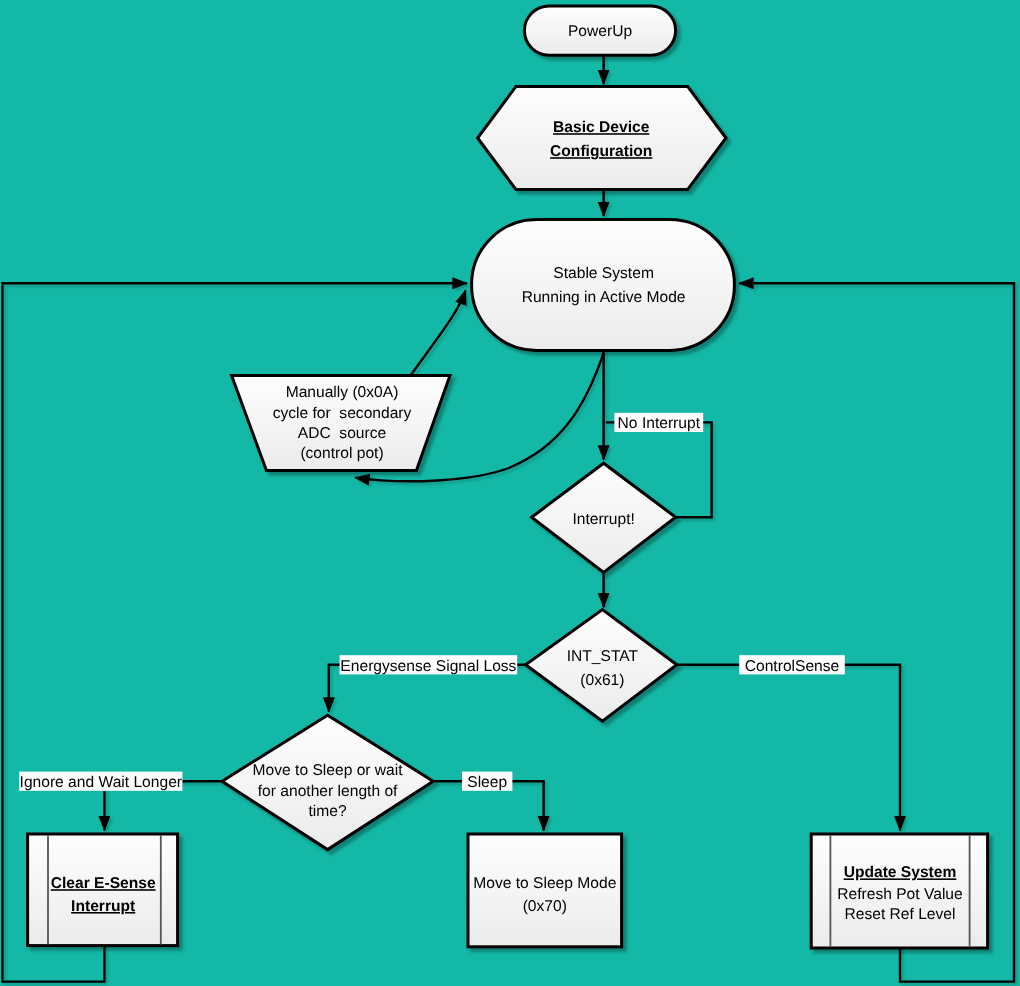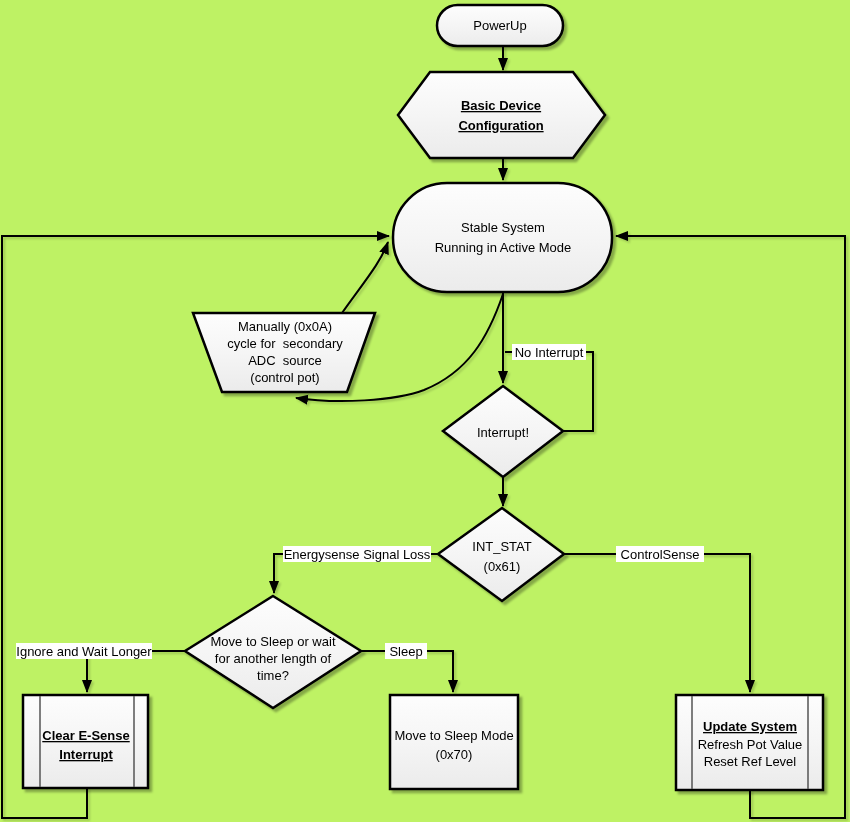--- a/index.html
+++ b/index.html
@@ -1,20 +1,20 @@
 <!DOCTYPE html>
 <html><head>
 <meta charset="utf-8">
 <style>
   html, body { margin: 0; padding: 0; background: #ffffff; }
   .canvas {
     position: relative;
     width: 850px;
     height: 822px;
-    background: #bef264;
+    background: #14b8a6;
     font-family: "Liberation Sans", sans-serif;
   }
   svg text {
     font-family: "Liberation Sans", sans-serif;
     font-size: 13px;
     fill: #000000;
     white-space: pre;
   }
   svg text.node-title {
     font-weight: bold;

